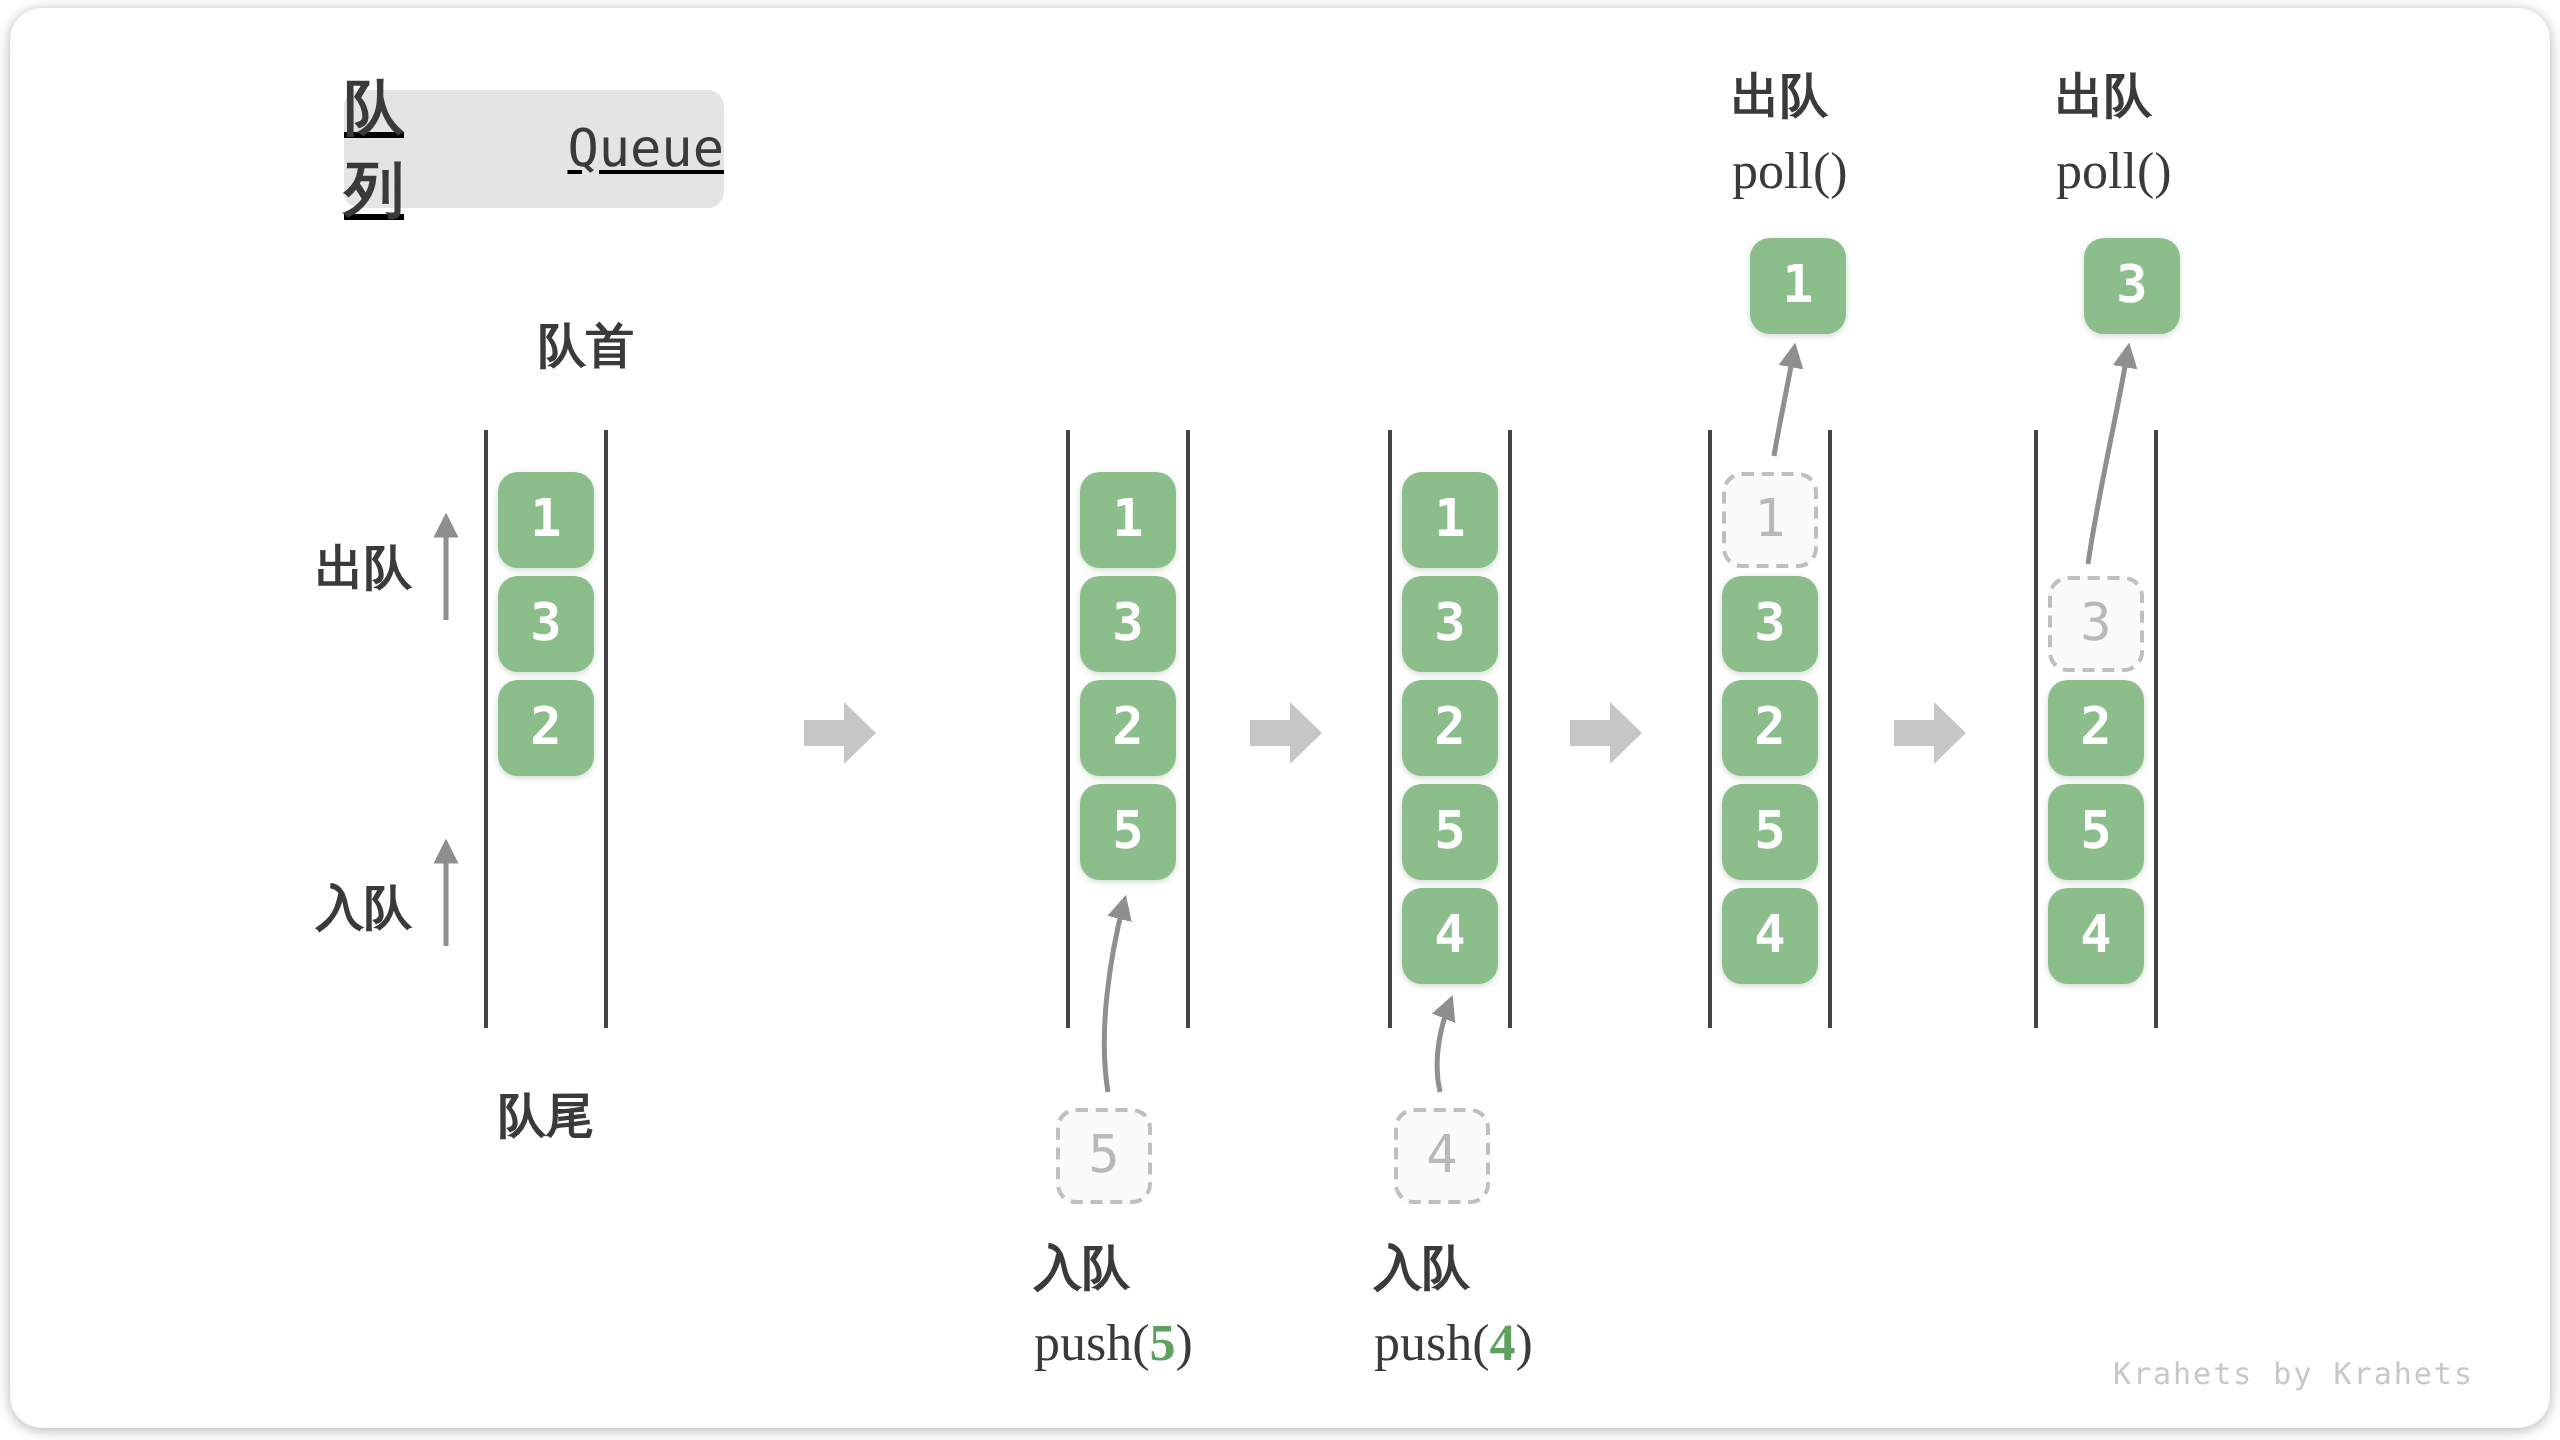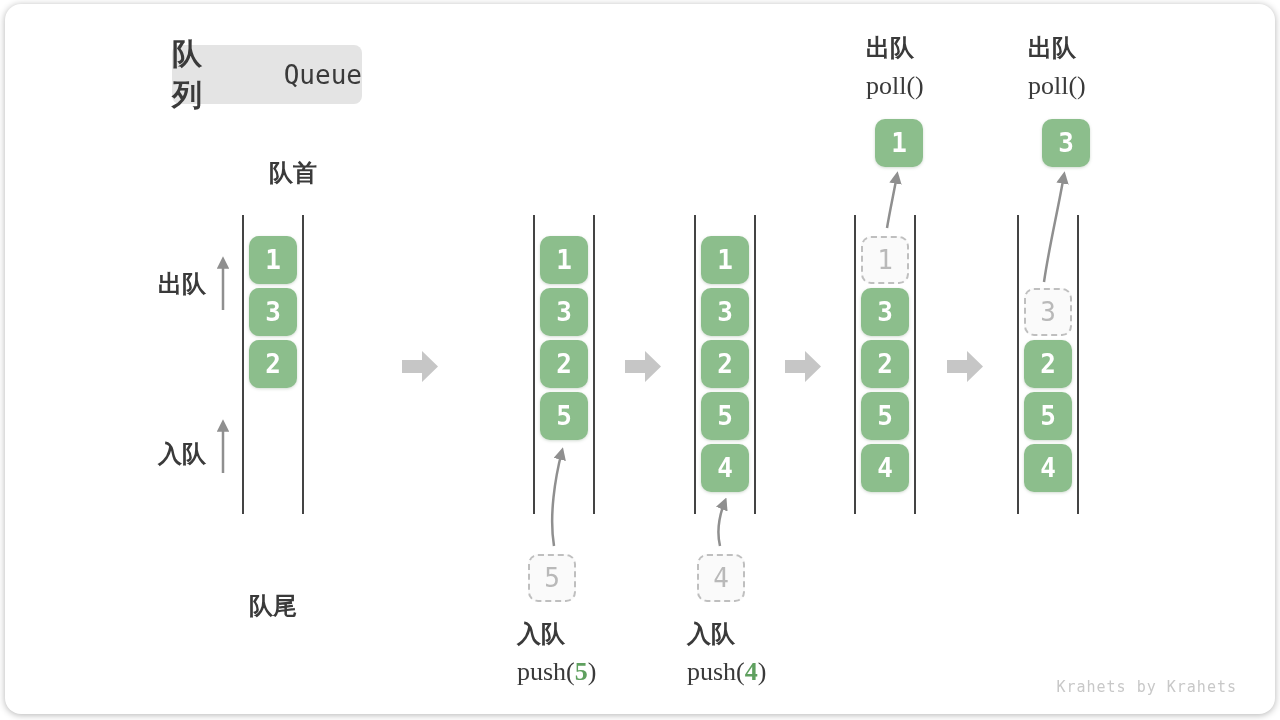--- a/index.html
+++ b/index.html
@@ -18,28 +18,28 @@
   body{font-family:"Liberation Sans",sans-serif;width:1280px;height:720px;position:relative;}
   .card{
     position:absolute;left:5px;top:4px;width:1270px;height:710px;
     background:#ffffff;border-radius:16px;
     box-shadow:0 1px 7px rgba(0,0,0,0.30);
     overflow:hidden;
   }
   .badge{
     position:absolute;left:167px;top:41px;width:190px;height:59px;
     background:var(--badge-bg);border-radius:8px;
-    display:flex;align-items:center;justify-content:center;gap:12px;
+    display:flex;align-items:center;justify-content:center;gap:12px;text-decoration:underline;
   }
   .badge .zh{font-size:30px;font-weight:bold;color:var(--label-dark);}
   .badge .en{font-family:"DejaVu Sans Mono",monospace;font-size:26px;color:var(--label-dark);margin-left:44px;}
 
   .zh-label{position:absolute;font-size:24px;font-weight:bold;color:var(--label-dark);}
   .front-label{left:238px;top:153px;width:60px;text-align:center;margin-left:20px;}
-  .rear-label{left:238px;top:538px;width:60px;text-align:center;margin-top:48px;}
+  .rear-label{left:238px;top:538px;width:60px;text-align:center;}
   .side-dequeue{left:153px;top:264px;}
   .side-enqueue{left:153px;top:434px;}
 
   #columns .qcol{
     position:absolute;top:211px;height:299px;box-sizing:border-box;
     border-left:2px solid var(--line-dark);border-right:2px solid var(--line-dark);
   }
   .qbox{
     position:absolute;width:48px;height:48px;border-radius:10px;
     background:var(--green);color:#ffffff;

